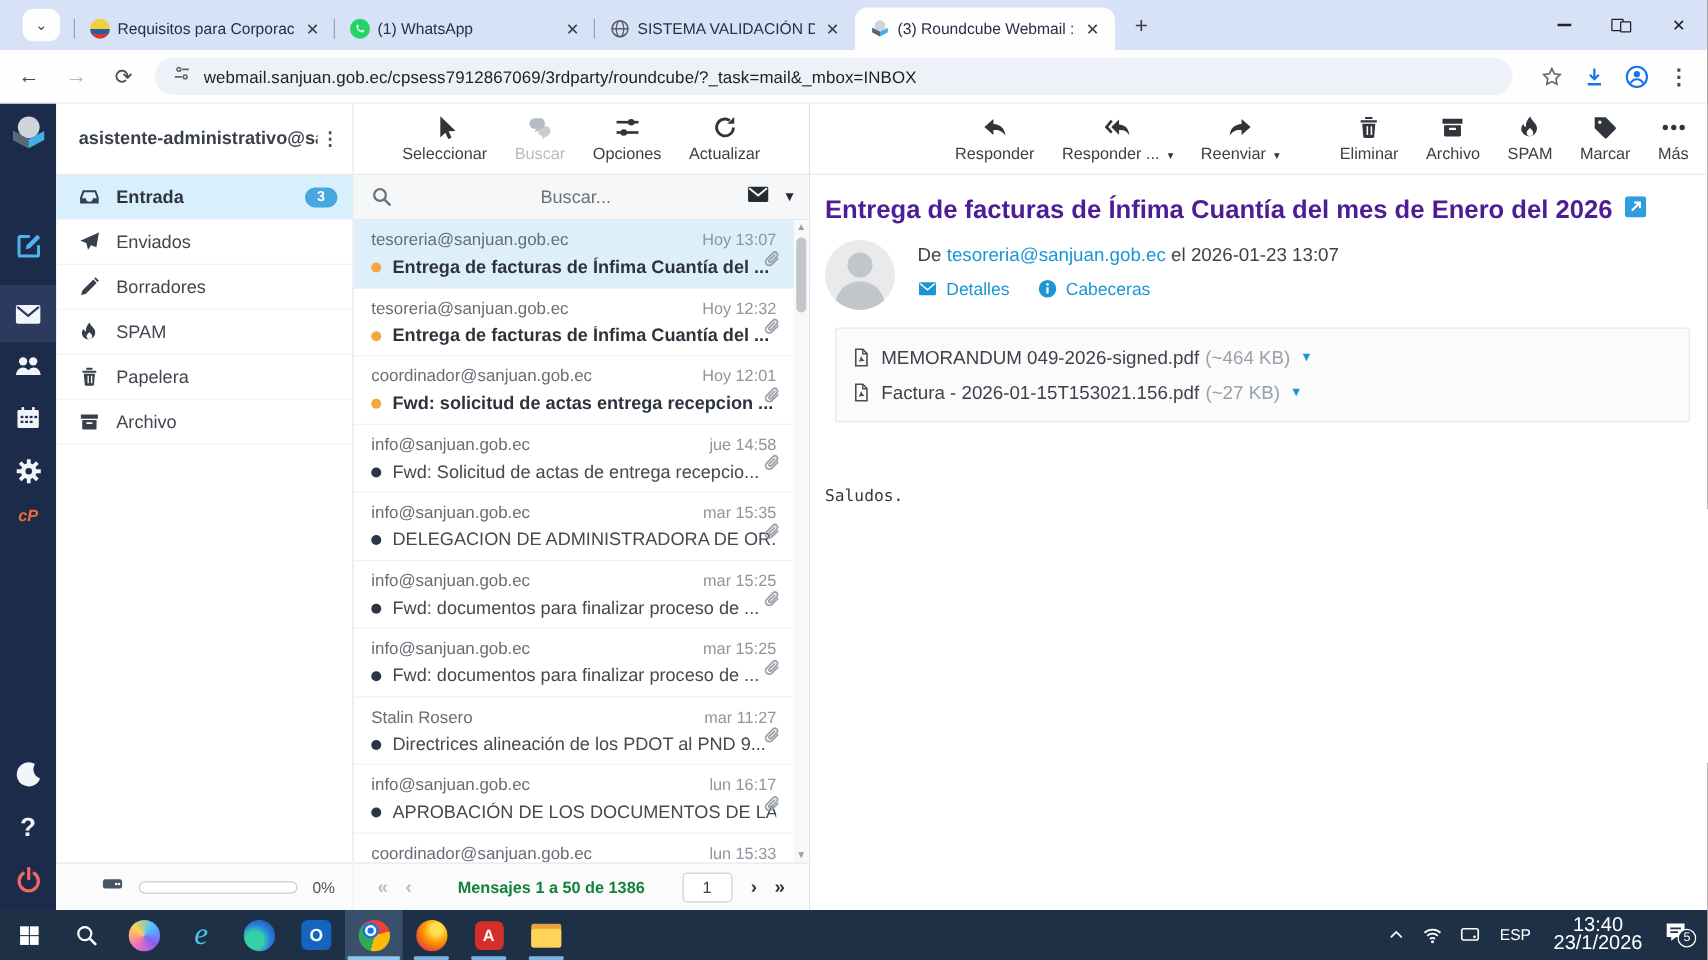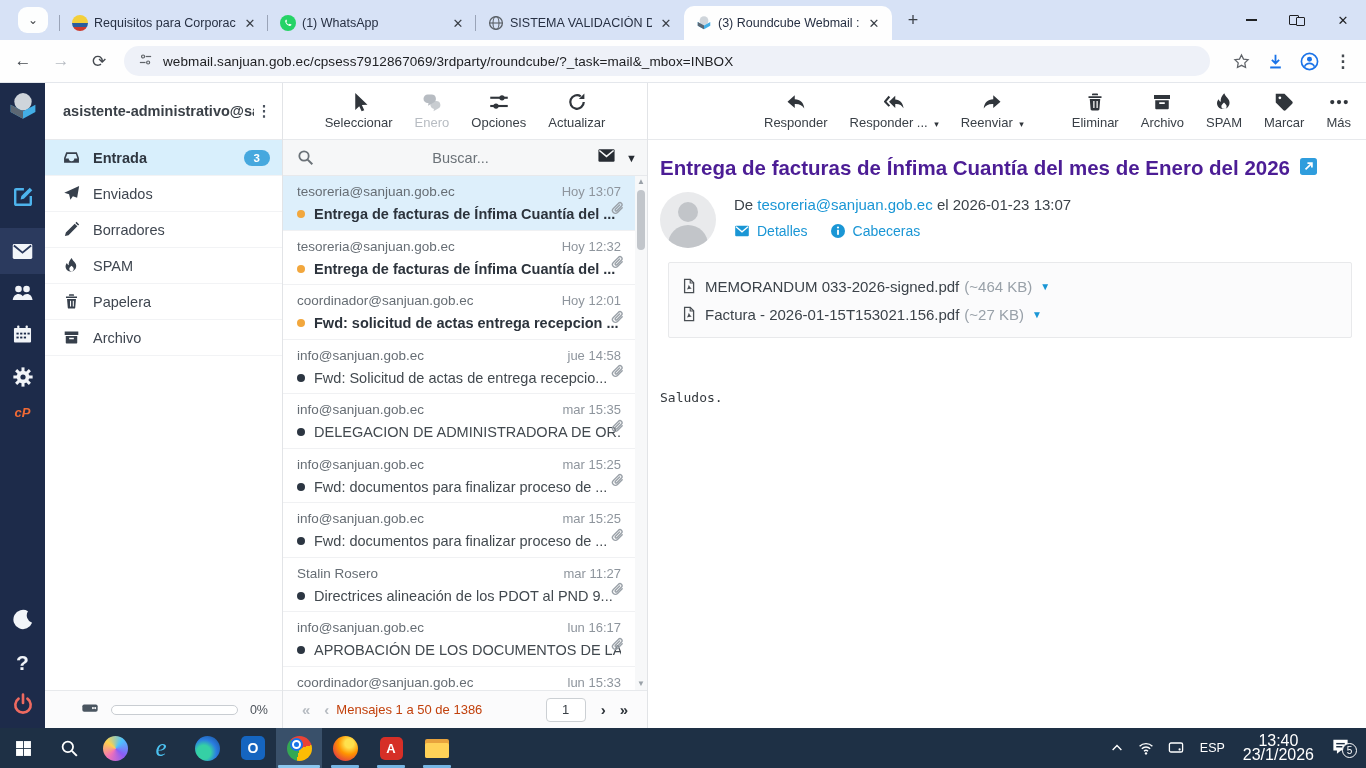--- a/index.html
+++ b/index.html
@@ -84,21 +84,21 @@
   .msg.unread .m-subj { font-weight:bold; color:#2c333c; }
   .m-clip { position:absolute; right:22px; bottom:10px; color:#9aa1a8; }
 
   .list-scroll { position:absolute; right:0; top:93px; width:12px; height:514px; background:#f7f8f9; }
   .ls-arrow { position:absolute; left:0; width:12px; height:12px; color:#9aa1a8; font-size:8px; text-align:center; line-height:12px; }
   .ls-thumb { position:absolute; left:2px; top:14px; width:8px; height:60px; background:#c2c6cb; border-radius:4px; }
 
   .list-footer { position:absolute; left:0; bottom:0; width:364px; height:38px; border-top:1px solid #e7e9ec; background:#fbfbfc; display:flex; align-items:center; padding:0 12px; }
   .pg-btn { font-size:15px; font-weight:bold; color:#2f353b; padding:0 7px; }
   .pg-btn.disabled { color:#b7bcc2; }
-  .pg-text { flex:1; text-align:left; font-size:13px; font-weight:normal; color:#c2410c; }
+  .pg-text { flex:1; text-align:center; font-size:13px; font-weight:bold; color:#15803d; }
   .pg-input { width:40px; height:24px; border:1px solid #ccd0d4; border-radius:4px; text-align:center; font-size:13px; color:#3a4047; background:#fff; margin-right:8px; font-family:"Liberation Sans",sans-serif;}
 
   .reader { position:absolute; left:648px; top:0; width:718px; height:645px; background:#fff; }
   .reader-toolbar { height:57px; border-bottom:1px solid #e7e9ec; display:flex; align-items:flex-start; gap:6px; padding:7px 0 0 108px; }
   .reader-toolbar .tbtn { padding:2px 8px; }
   .gap-l { margin-left:26px; }
   .subject-row { display:flex; align-items:center; padding:16px 14px 0 12px; }
   .subject { font-size:20.5px; font-weight:bold; color:#4c1d95; }
   .extlink { margin-left:10px; flex:none; }
   .sender-block { display:flex; padding:12px 14px 0 12px; }
@@ -374,21 +374,21 @@
           <svg viewBox="0 0 16 16">
               <path fill="currentColor" d="M5 .8v13.6l3.2-3.1 1.9 4.1 2.1-.9-1.9-4.1 4.5-.2L5 .8z"></path>
             </svg>
           <span class="t-label">Seleccionar</span>
         </div>
         <div class="tbtn disabled">
           <svg viewBox="0 0 16 16">
               <path fill="currentColor" d="M1.2 5.4A3.4 3.4 0 0 1 4.6 2h3a3.4 3.4 0 0 1 1.5 6.5L4.8 11l.4-2.2H4.6a3.4 3.4 0 0 1-3.4-3.4z"></path>
               <path fill="currentColor" d="M9.4 7.2h2a3.2 3.2 0 0 1 1.2 6.2l-3.4 2 .4-1.9a3.3 3.3 0 0 1-1.9-5.7 4.4 4.4 0 0 0 1.7-.6z" opacity=".75"></path>
             </svg>
-          <span class="t-label">Enero</span>
+          <span class="t-label">Buscar</span>
         </div>
         <div class="tbtn">
           <svg viewBox="0 0 16 16">
               <g stroke="currentColor" stroke-width="1.7" fill="none">
                 <line x1="1" y1="4.6" x2="15" y2="4.6"></line>
                 <line x1="1" y1="11.2" x2="15" y2="11.2"></line>
               </g>
               <circle cx="10.4" cy="4.6" r="2.1" fill="currentColor"></circle>
               <circle cx="5.6" cy="11.2" r="2.1" fill="currentColor"></circle>
             </svg>
@@ -665,21 +665,21 @@
         </div>
       </div>
 
       <div class="attach-box">
         <div class="attach-row">
           <svg width="16" height="16" viewBox="0 0 16 16" style="color:#4a4f54">
               <path fill="none" stroke="currentColor" stroke-width="1.3" d="M3.6 1.4h5.6l3.4 3.4v9.8H3.6z"></path>
               <path fill="none" stroke="currentColor" stroke-width="1.1" d="M9.2 1.6v3.4h3.2"></path>
               <path fill="currentColor" d="M6 11.4c.9-1.8 1.5-3.2 1.8-4.6.9 1.9 1.7 3 3 4-1.6-.2-3.2 0-4.8.6z"></path>
             </svg>
-          <span class="att-name">MEMORANDUM 033-2026-signed.pdf</span>
+          <span class="att-name">MEMORANDUM 049-2026-signed.pdf</span>
           <span class="att-size">(~464 KB)</span>
           <span class="att-caret">▼</span>
         </div>
         <div class="attach-row">
           <svg width="16" height="16" viewBox="0 0 16 16" style="color:#4a4f54">
               <path fill="none" stroke="currentColor" stroke-width="1.3" d="M3.6 1.4h5.6l3.4 3.4v9.8H3.6z"></path>
               <path fill="none" stroke="currentColor" stroke-width="1.1" d="M9.2 1.6v3.4h3.2"></path>
               <path fill="currentColor" d="M6 11.4c.9-1.8 1.5-3.2 1.8-4.6.9 1.9 1.7 3 3 4-1.6-.2-3.2 0-4.8.6z"></path>
             </svg>
           <span class="att-name">Factura - 2026-01-15T153021.156.pdf</span>

